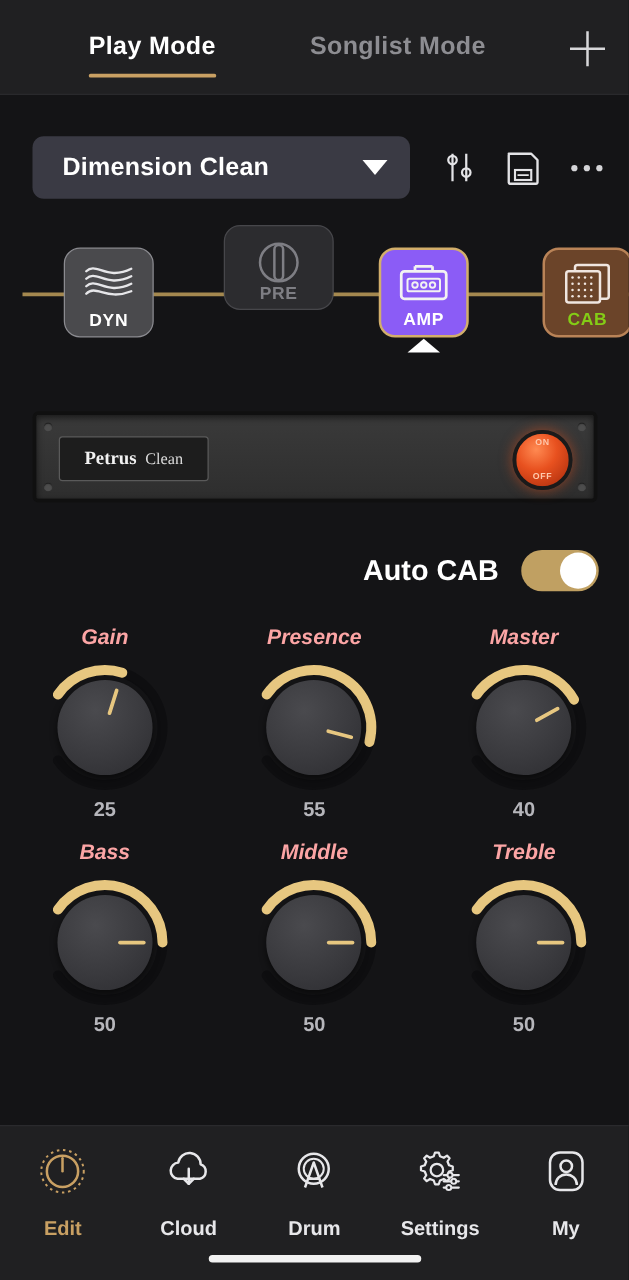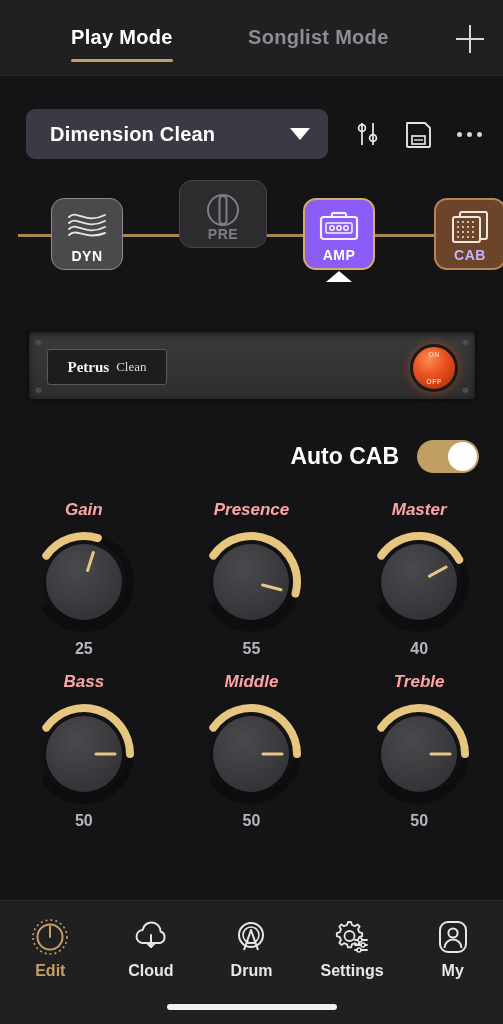--- a/index.html
+++ b/index.html
@@ -74,21 +74,21 @@
   .block-label { font-size:14px; font-weight:bold; letter-spacing:.5px; }
   .block-icon { position:absolute; top:9px; left:0; right:0; display:flex; justify-content:center; }
 
   .blk-dyn { left:51px; top:22px; background:#4a4a4d; border:1.5px solid #8b8b90; }
   .blk-dyn .block-label { color:#ffffff; }
   .blk-pre { left:179px; top:4px; background:#2c2c2f; border:1.5px solid #47474b; width:88px; height:68px;}
   .blk-pre .block-label { color:#7e7e84; }
   .blk-amp { left:303px; top:22px; background:#8b5cf6; border:2px solid #d2ae6b; }
   .blk-amp .block-label { color:#ffffff; }
   .blk-cab { left:434px; top:22px; background:#6b4429; border:2px solid #b98357; }
-  .blk-cab .block-label { color:#c4b5fd; }
+  .blk-cab .block-label { color:#84cc16; }
 
   .sel-caret {
     position:absolute; left:326px; top:95px;
     width:0; height:0; border-left:13px solid transparent;
     border-right:13px solid transparent; border-bottom:11px solid #ffffff;
   }
 
   
   .amp-panel {
     position:absolute; left:26px; top:329px; width:452px; height:73px;
@@ -146,21 +146,21 @@
   }
   .knob-val { color:#b6b6bb; font-size:16px; font-weight:bold; margin-top:2px; }
 
   
   .bottom-nav {
     position:absolute; bottom:0; left:0; width:503px; height:124px;
     background:#202022; border-top:1px solid #2a2a2d;
     display:flex; align-items:flex-start; padding-top:16px;
   }
   .nav-item {
-    flex:1; display:flex; flex-direction:column; align-items:center; gap:1px; cursor:pointer;text-align:center;
+    flex:1; display:flex; flex-direction:column; align-items:center; gap:13px; cursor:pointer;text-align:center;
   }
   .nav-label { font-size:16px; font-weight:bold; color:#e7e7ea; }
   .nav-item.active .nav-label { color:#c9a063; }
   .home-indicator {
     position:absolute; bottom:14px; left:50%; transform:translateX(-50%);
     width:170px; height:6px; border-radius:3px; background:#f2f2f2;
   }
 </style>
 </head>
 <body>

